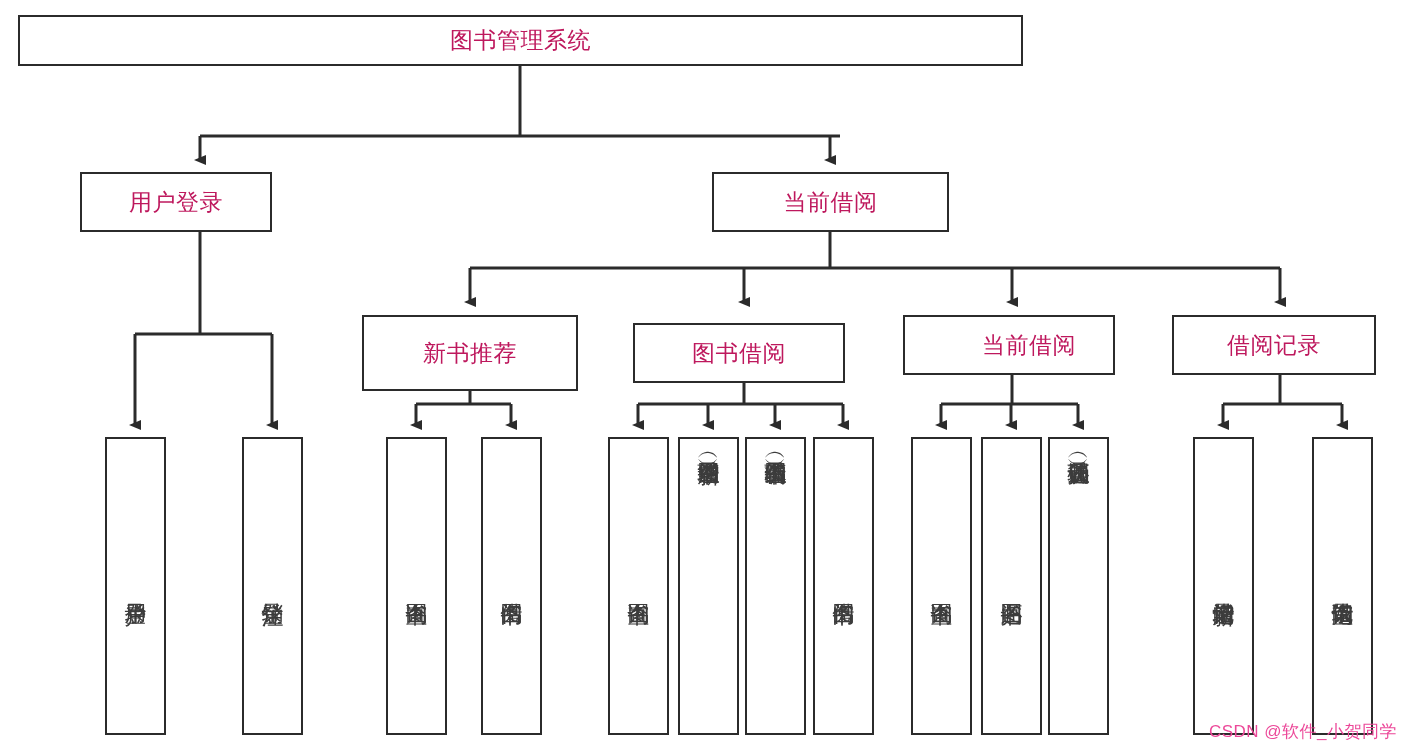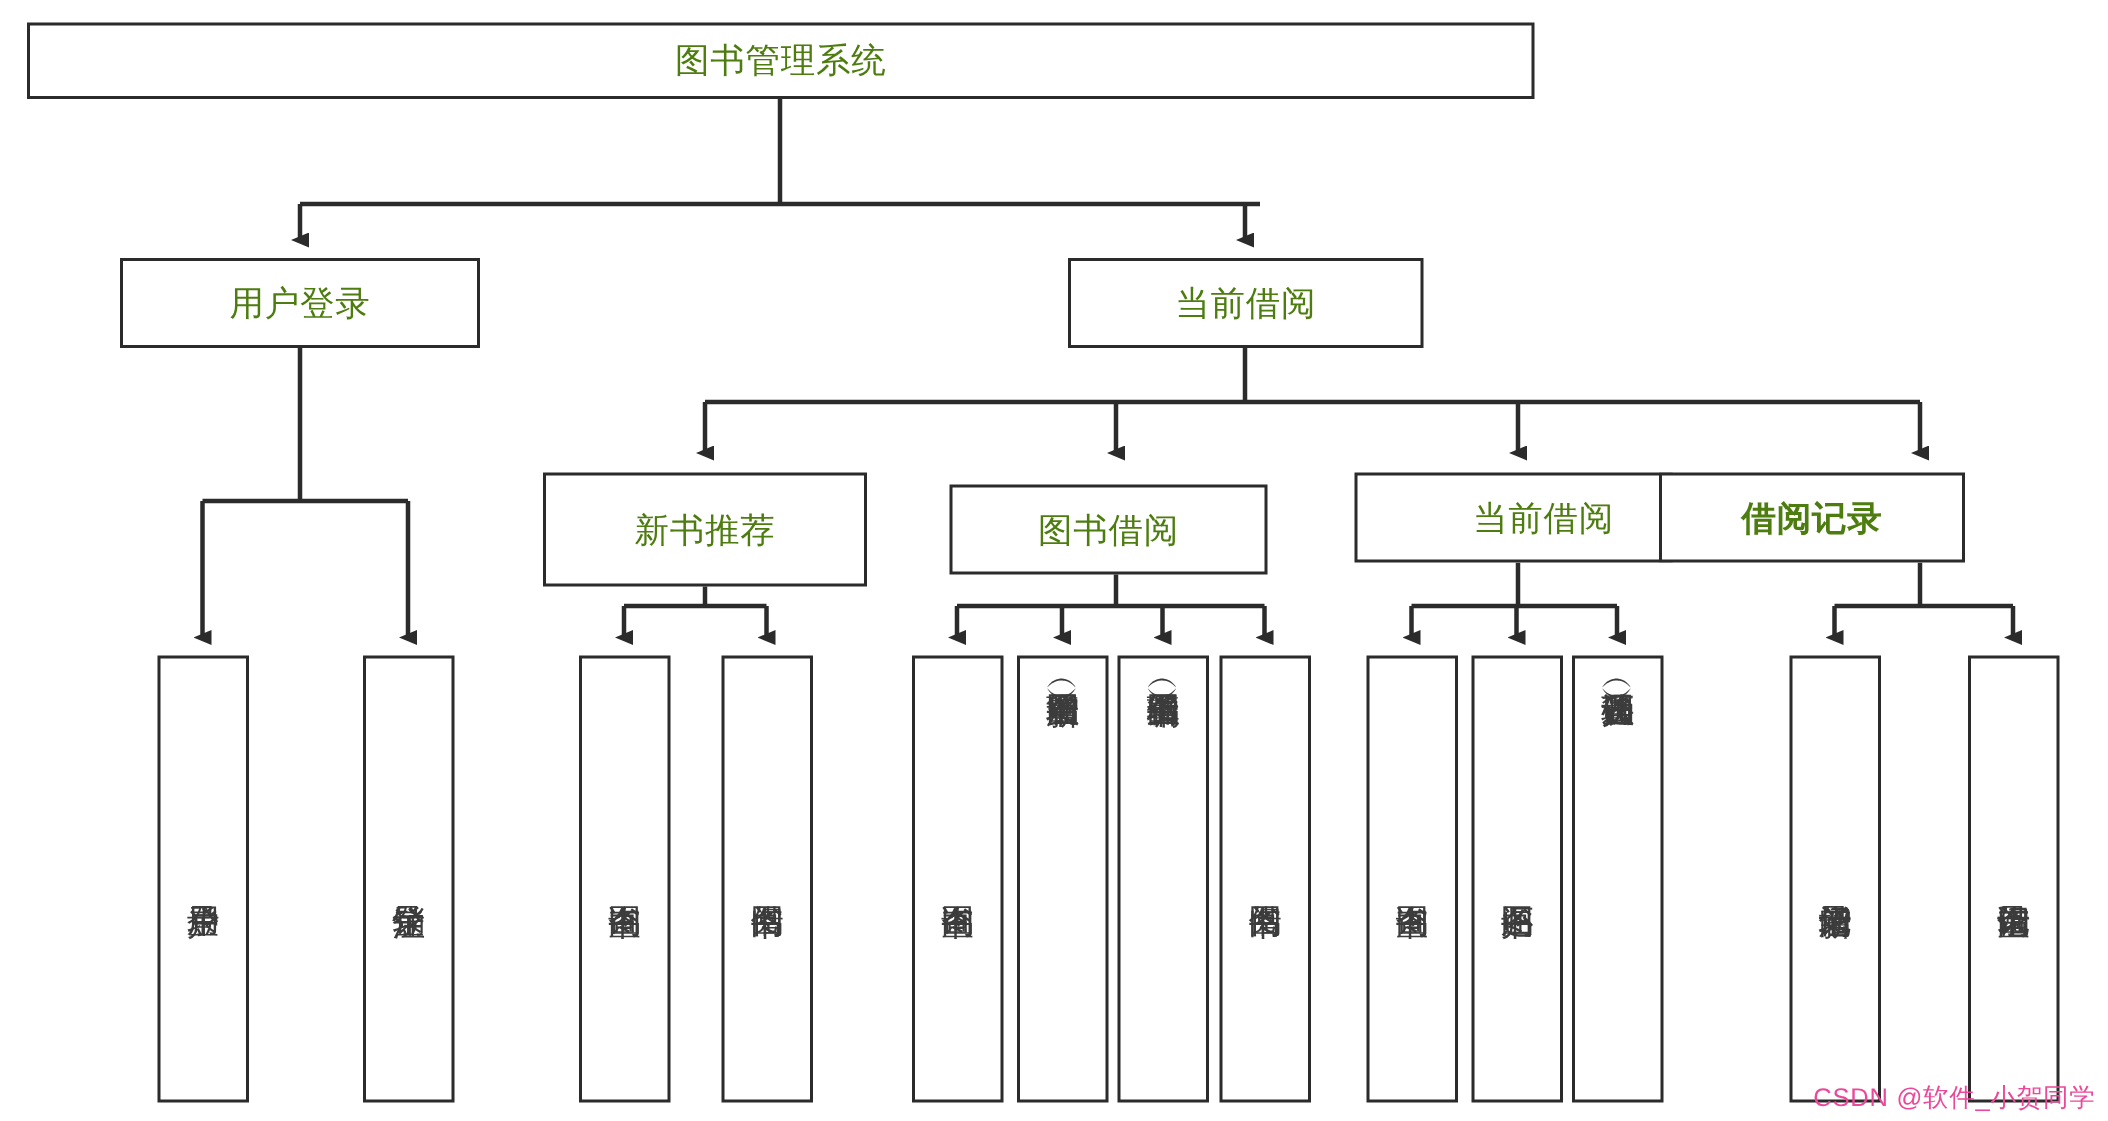--- a/index.html
+++ b/index.html
@@ -31,21 +31,21 @@
     border: 2px solid #2b2b2b;
     display: flex;
     align-items: center;
     justify-content: center;
     overflow: hidden;
   }
   .node-box.root {
     border-width: 2px;
   }
   .node-label {
-    color: #4d7c0f;
+    color: #be185d;
     font-size: 23px;
     line-height: 1.15;
     letter-spacing: 0.5px;
     white-space: nowrap;
     text-align: center;
   }
   .leaf-box {
     position: absolute;
     box-sizing: border-box;
     background: #ffffff;
@@ -132,37 +132,37 @@
       <path d="M1223,404 L1342,404"></path>
       <path d="M1223,404 L1223,425" marker-end="url(#arrow)"></path>
       <path d="M1342,404 L1342,425" marker-end="url(#arrow)"></path>
     </g>
   </svg>
 
   <div class="node-box root" style="left:18px; top:15px; width:1005px; height:51px;">
     <span class="node-label">图书管理系统</span>
   </div>
 
-  <div class="node-box" style="left:80px; top:172px; width:240px; height:60px;">
+  <div class="node-box" style="left:80px; top:172px; width:192px; height:60px;">
     <span class="node-label">用户登录</span>
   </div>
   <div class="node-box" style="left:712px; top:172px; width:237px; height:60px;">
     <span class="node-label">当前借阅</span>
   </div>
 
   <div class="node-box" style="left:362px; top:315px; width:216px; height:76px;">
     <span class="node-label">新书推荐</span>
   </div>
   <div class="node-box" style="left:633px; top:323px; width:212px; height:60px;">
     <span class="node-label">图书借阅</span>
   </div>
   <div class="node-box" style="left:903px; top:315px; width:212px; height:60px;padding-left:40px;">
     <span class="node-label">当前借阅</span>
   </div>
-  <div class="node-box" style="left:1106px; top:315px; width:204px; height:60px;font-weight:bold;">
+  <div class="node-box" style="left:1172px; top:315px; width:204px; height:60px;">
     <span class="node-label">借阅记录</span>
   </div>
 
   <div class="leaf-box centered" style="left:105px; top:437px; width:61px; height:298px;">
     <span class="leaf-label">用户登录</span>
   </div>
   <div class="leaf-box centered" style="left:242px; top:437px; width:61px; height:298px;">
     <span class="leaf-label">注销登录</span>
   </div>
 

